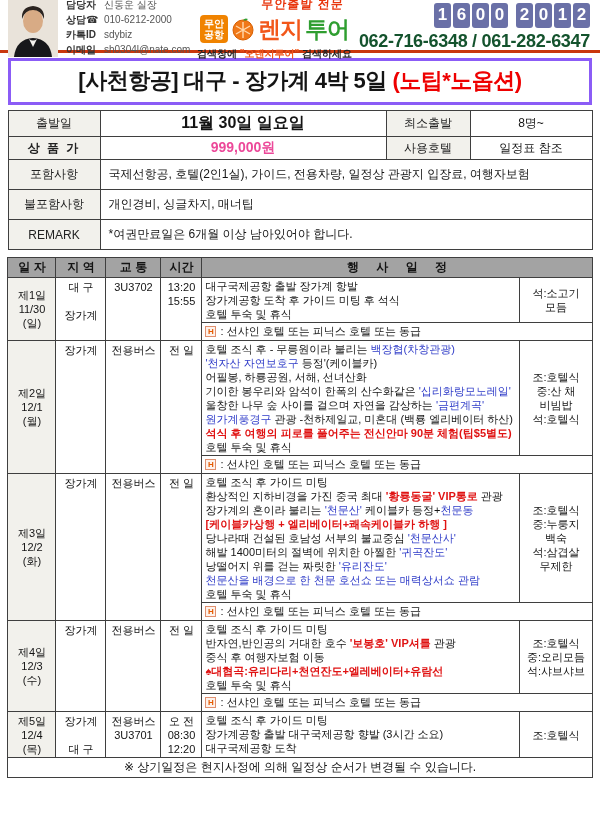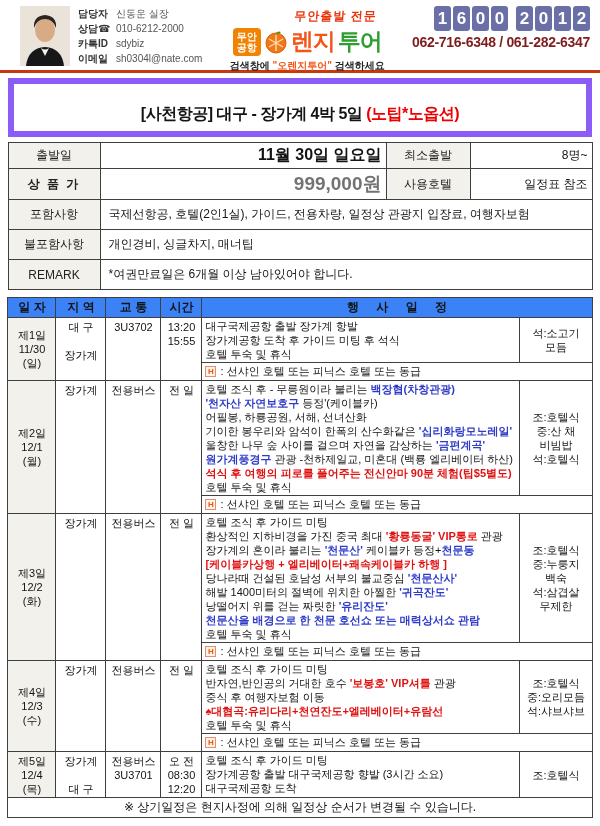--- a/index.html
+++ b/index.html
@@ -7,22 +7,22 @@
   body {
     width: 600px; height: 826px;
     font-family: "Liberation Sans", "DejaVu Sans", sans-serif;
     color: #141414;
     overflow: hidden;
   }
   .page { width: 600px; }
 
   
   .top-header {
-    height: 70px; padding: 6px 10px 2px 20px;
-    display: flex; justify-content: space-between; align-items: flex-start;
+    height: 50px; padding: 6px 10px 2px 8px;
+    display: flex; justify-content: space-between; align-items: center;
   }
   .contact { display: flex; gap: 8px; align-items: center; }
   .photo { width: 50px; height: 60px; background: #e9e3da; flex: 0 0 auto; }
   .contact-rows { font-size: 10px; }
   .contact-row { display: flex; line-height: 15px; }
   .contact-label { width: 38px; font-weight: bold; color: #333; }
   .contact-value { color: #555; }
 
   .logo-block { text-align: center; margin-top: 2px; }
   .logo-slogan { color: #e8340b; font-weight: bold; font-size: 12px; letter-spacing: 1px; margin-left: 56px; transform: skewX(-4deg); }
@@ -34,60 +34,60 @@
   .search-brand { color: #f2571a; }
 
   .hotline { text-align: right; }
   .digits { display: flex; gap: 2px; justify-content: flex-end; }
   .digit {
     width: 17px; height: 25px; background: #6a70a7; color: #fff;
     font-weight: bold; font-size: 17px; border-radius: 3px;
     display: flex; align-items: center; justify-content: center;
   }
   .digit.gap { margin-right: 6px; }
-  .hotline-phones { font-size: 14px; font-weight: bold; color: #7f1d1d; margin-top: 3px; letter-spacing: -0.3px; }
+  .hotline-phones { font-size: 18px; font-weight: bold; color: #14532d; margin-top: 3px; letter-spacing: -0.3px; }
 
   .divider { height: 3px; background: #c9370d; }
 
   
   .title-box {
-    margin: 5px 8px 0 8px; border: 6px solid #8b5cf6;
-    text-align: center; padding: 20px 0 6px 0;
-    font-size: 16px; font-weight: bold; letter-spacing: -0.5px;
+    margin: 5px 8px 0 8px; border: 3px solid #8b5cf6;
+    text-align: center; padding: 5px 0 6px 0;
+    font-size: 22px; font-weight: bold; letter-spacing: -0.5px;
   }
   .title-highlight { color: #ee0000; }
 
   
   table { border-collapse: collapse; table-layout: fixed; margin: 0 auto; }
   td, th { border: 1px solid #3f3f3f; }
 
   
   .info-table { width: 584px; margin-top: 5px; font-size: 12px; }
   .info-table td { padding: 2px 4px; }
   .lbl { background: #f2f1ec; text-align: center; color: #222; }
-  .ctr { text-align: right; border-radius: 7px; }
+  .ctr { text-align: center; border-radius: 7px; }
   .row-h1 { height: 18px; }
   .row-h2 { height: 30px; margin-top: 8px; }
   .dep-value { font-weight: bold; font-size: 16px; }
   .price-label { font-weight: bold; letter-spacing: 2px; }
-  .price-value { color: #737373; font-weight: bold; font-size: 19px; }
+  .price-value { color: #ec4899; font-weight: bold; font-size: 14px; }
   .info-val { padding-left: 8px !important; }
   .bold { font-weight: bold; }
 
   
   .it-table { width: 584px; margin-top: 7px; font-size: 11px; }
-  .it-table th { height: 17px; background: #3b82f6; font-size: 12px; font-weight: bold; padding: 1px 0; }
+  .it-table th { height: 17px; background: #a3a3a3; font-size: 12px; font-weight: bold; padding: 1px 0; }
   .th-wide { word-spacing: 14px; }
   .it-table td { padding: 1px 2px; vertical-align: top; }
   .day-cell { background: #f2f1ec; text-align: center; vertical-align: middle !important; line-height: 14px; }
   .top-cell { text-align: center; line-height: 14px; padding-top: 2px !important; }
   .sched-cell { padding: 1px 3px !important; }
   .sline { line-height: 14px; white-space: nowrap; }
   .sg-k { color: #141414; text-align: center; }
-  .sg-b { color: #2e3bc8; font-weight: bold; text-align: right; }
+  .sg-b { color: #2e3bc8; font-weight: normal; text-align: right; }
   .sg-r { color: #e01313; font-weight: bold; }
   .meal-cell { text-align: center; vertical-align: middle !important; line-height: 14px; }
   .hotel-cell { line-height: 15px; padding: 1px 3px !important; }
   .hicon {
     display: inline-block; width: 11px; height: 11px;
     border: 1px solid #e09070; background: #fdf2ec; color: #e55a00;
     font-size: 8px; font-weight: bold; line-height: 10px; text-align: center;
     vertical-align: 1px; margin-right: 1px;
   }
   .foot-cell { text-align: center; font-size: 12px; height: 19px; vertical-align: middle !important; }

